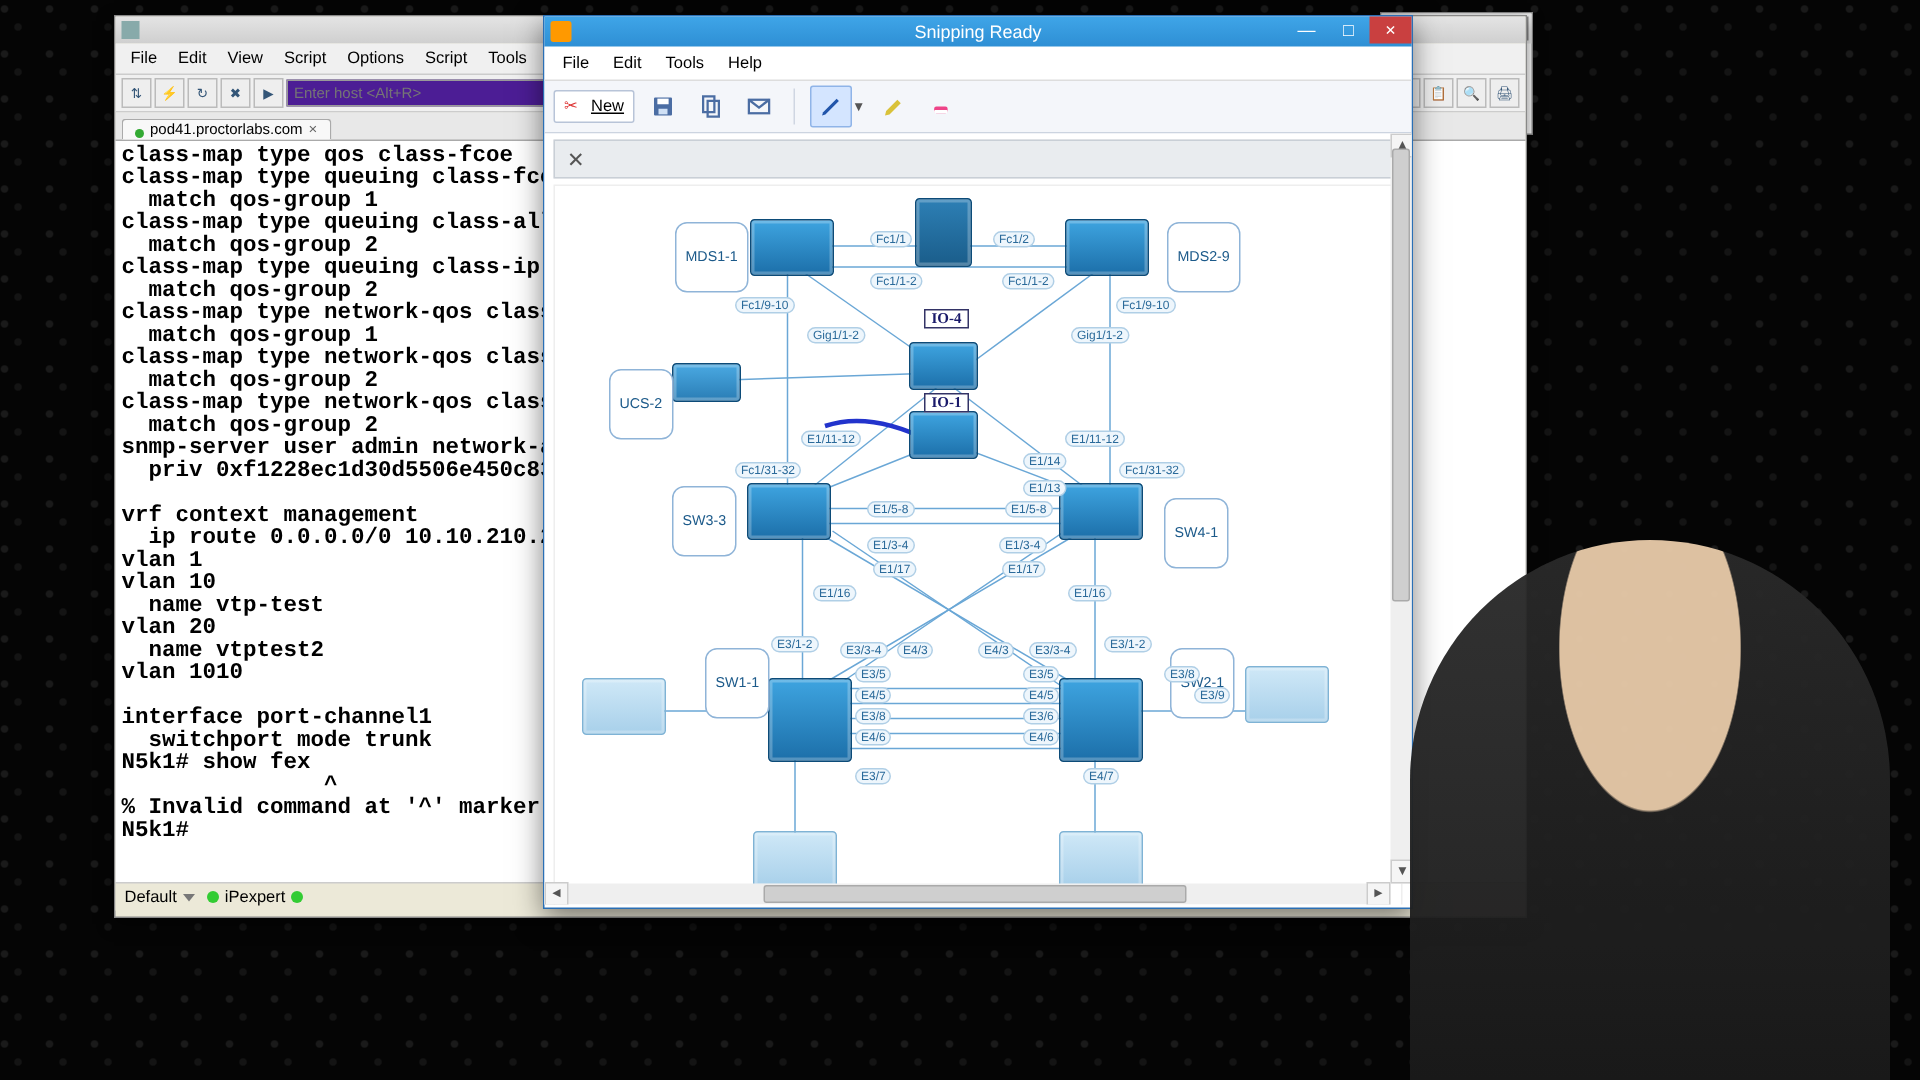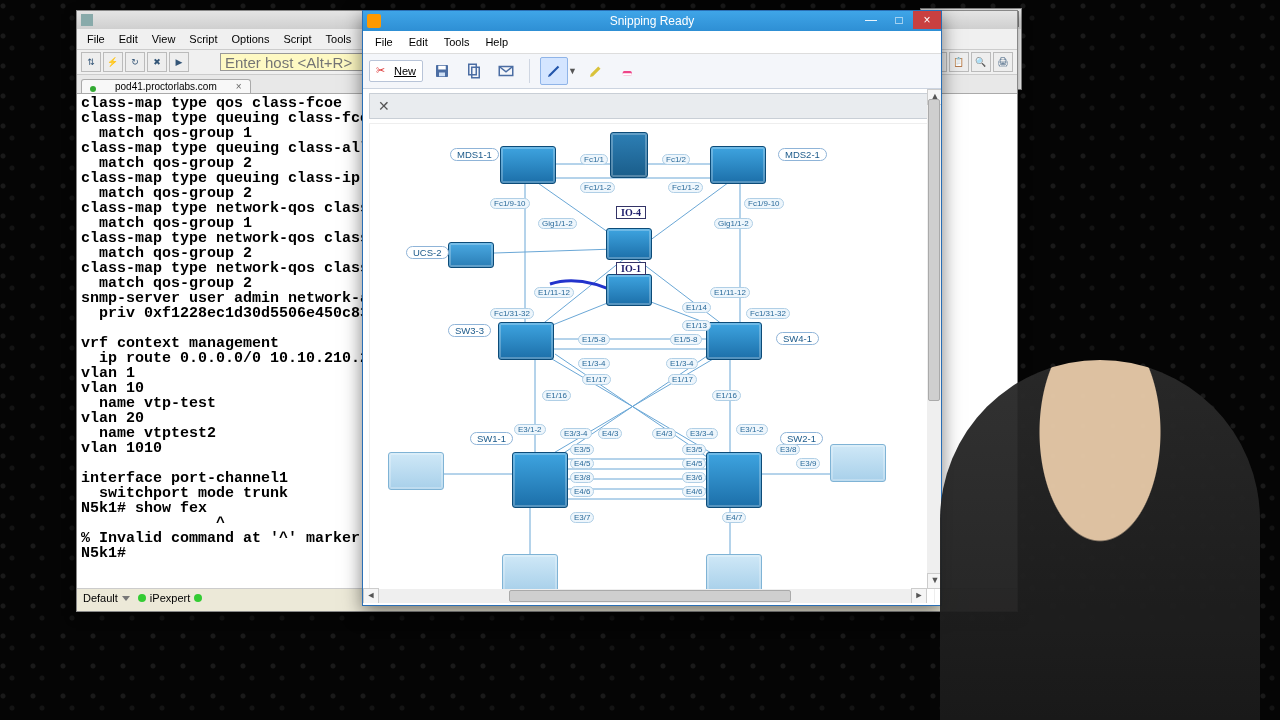--- a/index.html
+++ b/index.html
@@ -59,39 +59,38 @@
     width:18px;height:18px;
     border:1px solid #bbb;
     background:#eee;
     display:flex;align-items:center;justify-content:center;
     font-size:9px;
     color:#357;
   }
   .host-input {
     height:16px; width:170px;
     border:1px solid #999;
-    background:#fef9c3;
-    font-size:15px; padding:0 4px;
+    background:#4c1d95;
+    font-size:10px; padding:0 4px;
     color:#888;
-    margin-left:29px;
   }
   .term-tabbar {
     background:#e8e8e8;
     display:flex; align-items:flex-end;
     height:18px;
     padding-left:4px;
     border-bottom:1px solid #aaa;
     font-size:10px;
   }
   .term-tab {
     background:#f8f8f8;
     border:1px solid #aaa;
     border-bottom:none;
     padding:1px 8px;
-    display:flex;align-items:flex-end;gap:19px;
+    display:flex;align-items:flex-end;gap:4px;
     border-radius:3px 3px 0 0;
   }
   .term-tab .dot { width:6px;height:6px;background:#3a3;border-radius:50%; }
   .term-tab .x { color:#666; }
   .term-body {
     background:#fff;
     font-family: "Courier New", monospace;
     font-size:15px;
     font-weight:bold;
     line-height:1.0;
@@ -253,21 +252,21 @@
   }
   .devbox.ucs {
     width:44px;height:24px;
     background:linear-gradient(#4aa9e2,#2a7db5);
   }
   .nodelabel {
     position:absolute;
     background:#fff;
     border:1px solid #8fb4d8;
     border-radius:8px;
-    padding:0 6px;
+    padding:17px 6px;
     font-size:9.5px;
     color:#1c5a8a;
     white-space:nowrap;
   }
   .portlabel {
     position:absolute;
     background:#eef6fc;
     border:1px solid #b0cfe6;
     border-radius:6px;
     padding:0 3px;
@@ -539,21 +538,21 @@
         </div>
       <div class="nodelabel" style="left:80px;top:24px">MDS1-1</div>
 
       <div class="node" style="left:240px;top:8px">
           <div class="devbox server"></div>
         </div>
 
       <div class="node" style="left:340px;top:22px">
           <div class="devbox"></div>
         </div>
-      <div class="nodelabel" style="left:408px;top:24px">MDS2-1</div>
+      <div class="nodelabel" style="left:408px;top:24px">MDS2-9</div>
 
       <div class="node" style="left:78px;top:118px">
           <div class="devbox ucs"></div>
         </div>
       <div class="nodelabel" style="left:36px;top:122px">UCS-2</div>
 
       <div class="node" style="left:236px;top:104px">
           <div class="devbox small"></div>
         </div>
       <div class="notelabel" style="left:246px;top:82px">IO-4</div>

